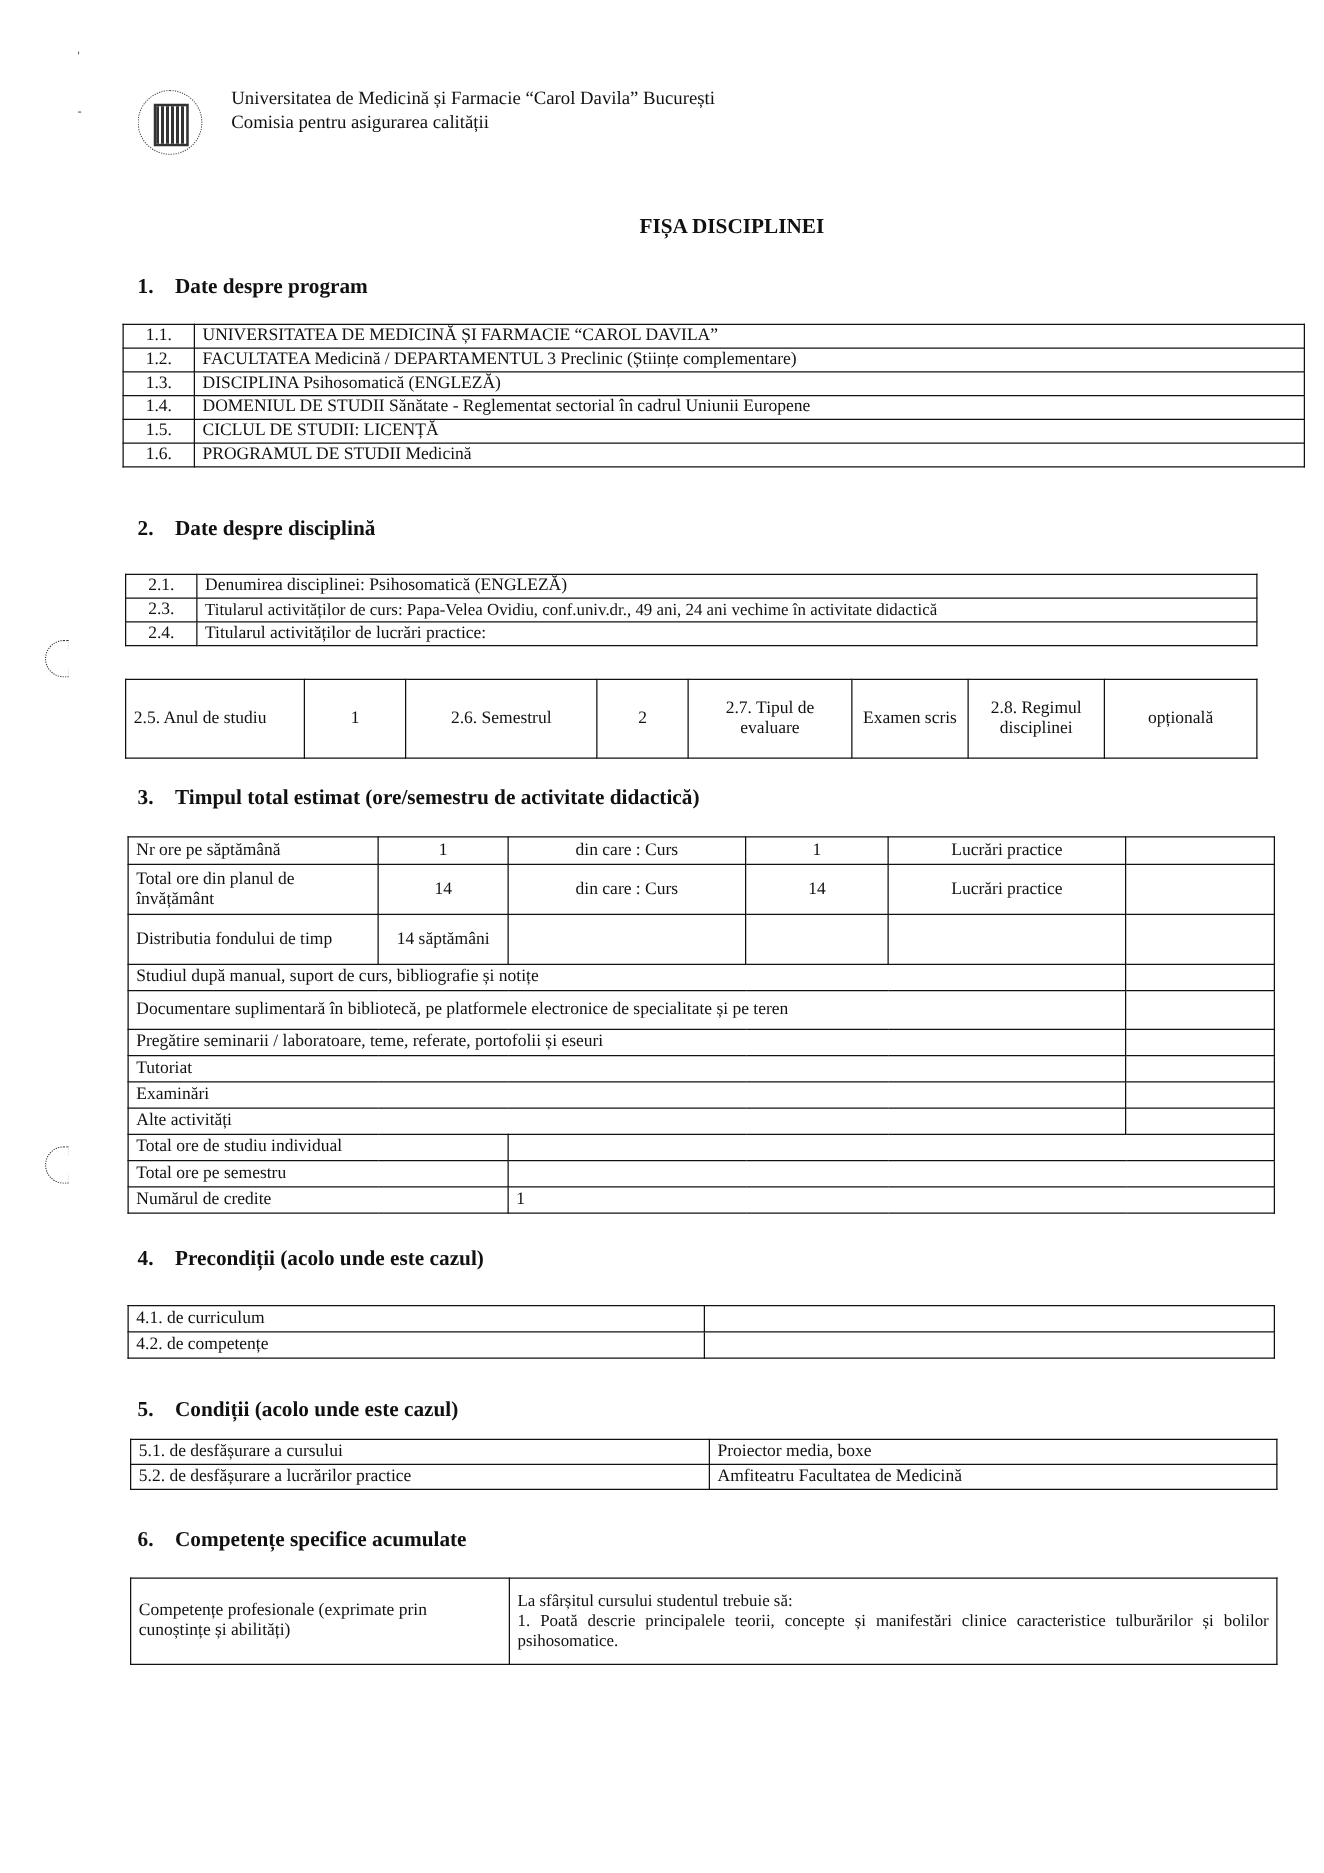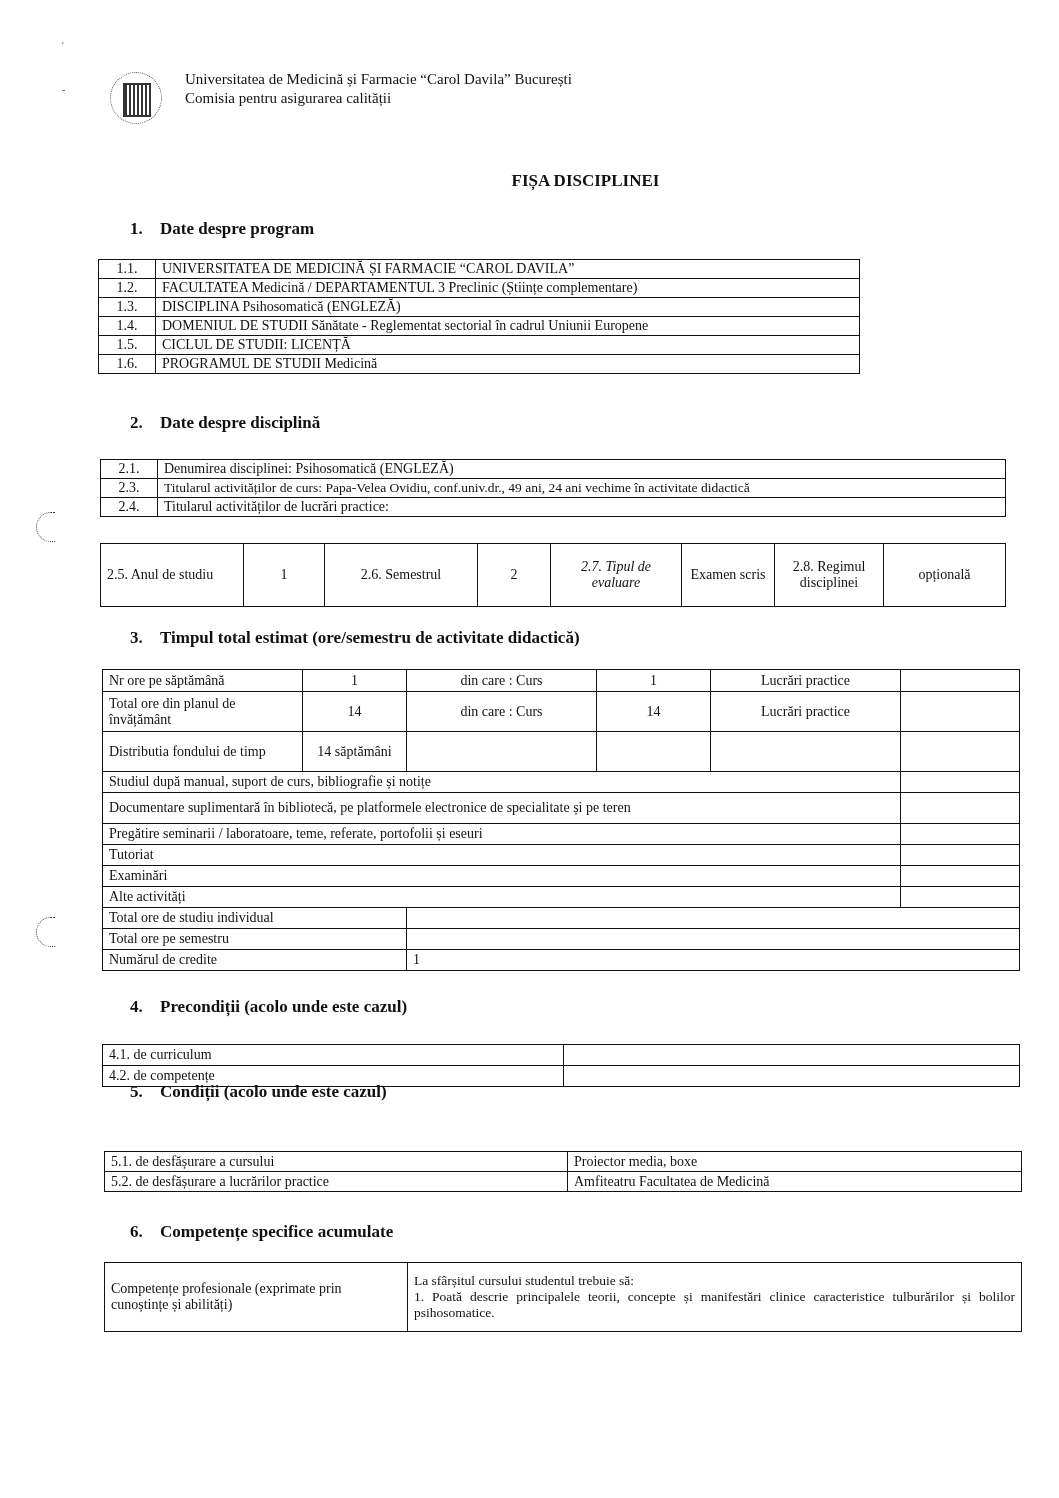--- a/index.html
+++ b/index.html
@@ -15,21 +15,21 @@
     .logo {
       position: absolute; left: 110px; top: 72px; width: 50px; height: 50px;
       border-radius: 50%; border: 1px dotted #555;
     }
     .logo-inner {
       position: absolute; left: 12px; top: 10px; width: 24px; height: 30px;
       border: 2px solid #333; background: repeating-linear-gradient(90deg,#333 0 2px,#fff 2px 4px);
     }
     .header-text { position: absolute; left: 185px; top: 70px; font-size: 15px; line-height: 19px; }
     .doc-title { position: absolute; left: 0; width: 1059px; top: 171px; text-align: center; font-weight: bold; font-size: 17px; padding-left: 112px; box-sizing: border-box; }
-    .section-title { position: absolute; left: 110px; font-weight: bold; font-size: 17px; margin-left: 20px; }
+    .section-title { position: absolute; left: 110px; font-weight: bold; font-size: 17px; }
     .section-title .num { display: inline-block; width: 30px; }
     table { border-collapse: collapse; position: absolute; font-size: 14px; }
     td { border: 1px solid #111; padding: 0 6px; vertical-align: middle; line-height: 16px; }
     .t1 td, .t2 td { height: 18px; }
     .idx { width: 44px; text-align: center; }
     .center { text-align: center; }
   </style>
 </head>
 <body>
 
@@ -44,21 +44,21 @@
 <div class="header-text">
   <div>Universitatea de Medicină și Farmacie “Carol Davila” București</div>
   <div>Comisia pentru asigurarea calității</div>
 </div>
 
 <div class="doc-title">FIȘA DISCIPLINEI</div>
 
 <div class="section-title" style="top:219px;">
   <span class="num">1.</span><span>Date despre program</span>
 </div>
-<table class="t1" style="left:98px;top:259px;width:762px;">
+<table class="t1" style="left:98px;top:259px;width:946px;">
   <tbody>
     <tr>
         <td class="idx">1.1.</td>
         <td>UNIVERSITATEA DE MEDICINĂ ȘI FARMACIE “CAROL DAVILA”</td>
       </tr>
     <tr>
         <td class="idx">1.2.</td>
         <td>FACULTATEA Medicină / DEPARTAMENTUL 3 Preclinic (Științe complementare)</td>
       </tr>
     <tr>
@@ -99,21 +99,21 @@
       </tr>
   </tbody>
 </table>
 <table style="left:100px;top:543px;width:906px;height:64px;">
   <tbody>
     <tr>
       <td style="width:130px;">2.5. Anul de studiu</td>
       <td class="center" style="width:68px;">1</td>
       <td class="center" style="width:140px;">2.6. Semestrul</td>
       <td class="center" style="width:60px;">2</td>
-      <td class="center" style="width:118px;font-style:italic;">2.7. Tipul de evaluare</td>
+      <td class="center" style="width:118px;">2.7. Tipul de evaluare</td>
       <td class="center" style="width:80px;">Examen scris</td>
       <td class="center" style="width:96px;">2.8. Regimul disciplinei</td>
       <td class="center">opțională</td>
     </tr>
   </tbody>
 </table>
 
 <div class="section-title" style="top:628px;">
   <span class="num">3.</span><span>Timpul total estimat (ore/semestru de activitate didactică)</span>
 </div>
@@ -199,21 +199,21 @@
         <td style="width:448px;">4.1.  de curriculum</td>
         <td></td>
       </tr>
     <tr style="height:21px;">
         <td>4.2. de competențe</td>
         <td></td>
       </tr>
   </tbody>
 </table>
 
-<div class="section-title" style="top:1082px;">
+<div class="section-title" style="top:1118px;">
   <span class="num">5.</span><span>Condiții (acolo unde este cazul)</span>
 </div>
 <table style="left:104px;top:1151px;width:918px;">
   <tbody>
     <tr style="height:20px;">
         <td style="width:450px;">5.1.  de desfășurare a cursului</td>
         <td>Proiector media, boxe</td>
       </tr>
     <tr style="height:20px;padding-left:48px;">
         <td>5.2. de desfășurare a lucrărilor practice</td>

